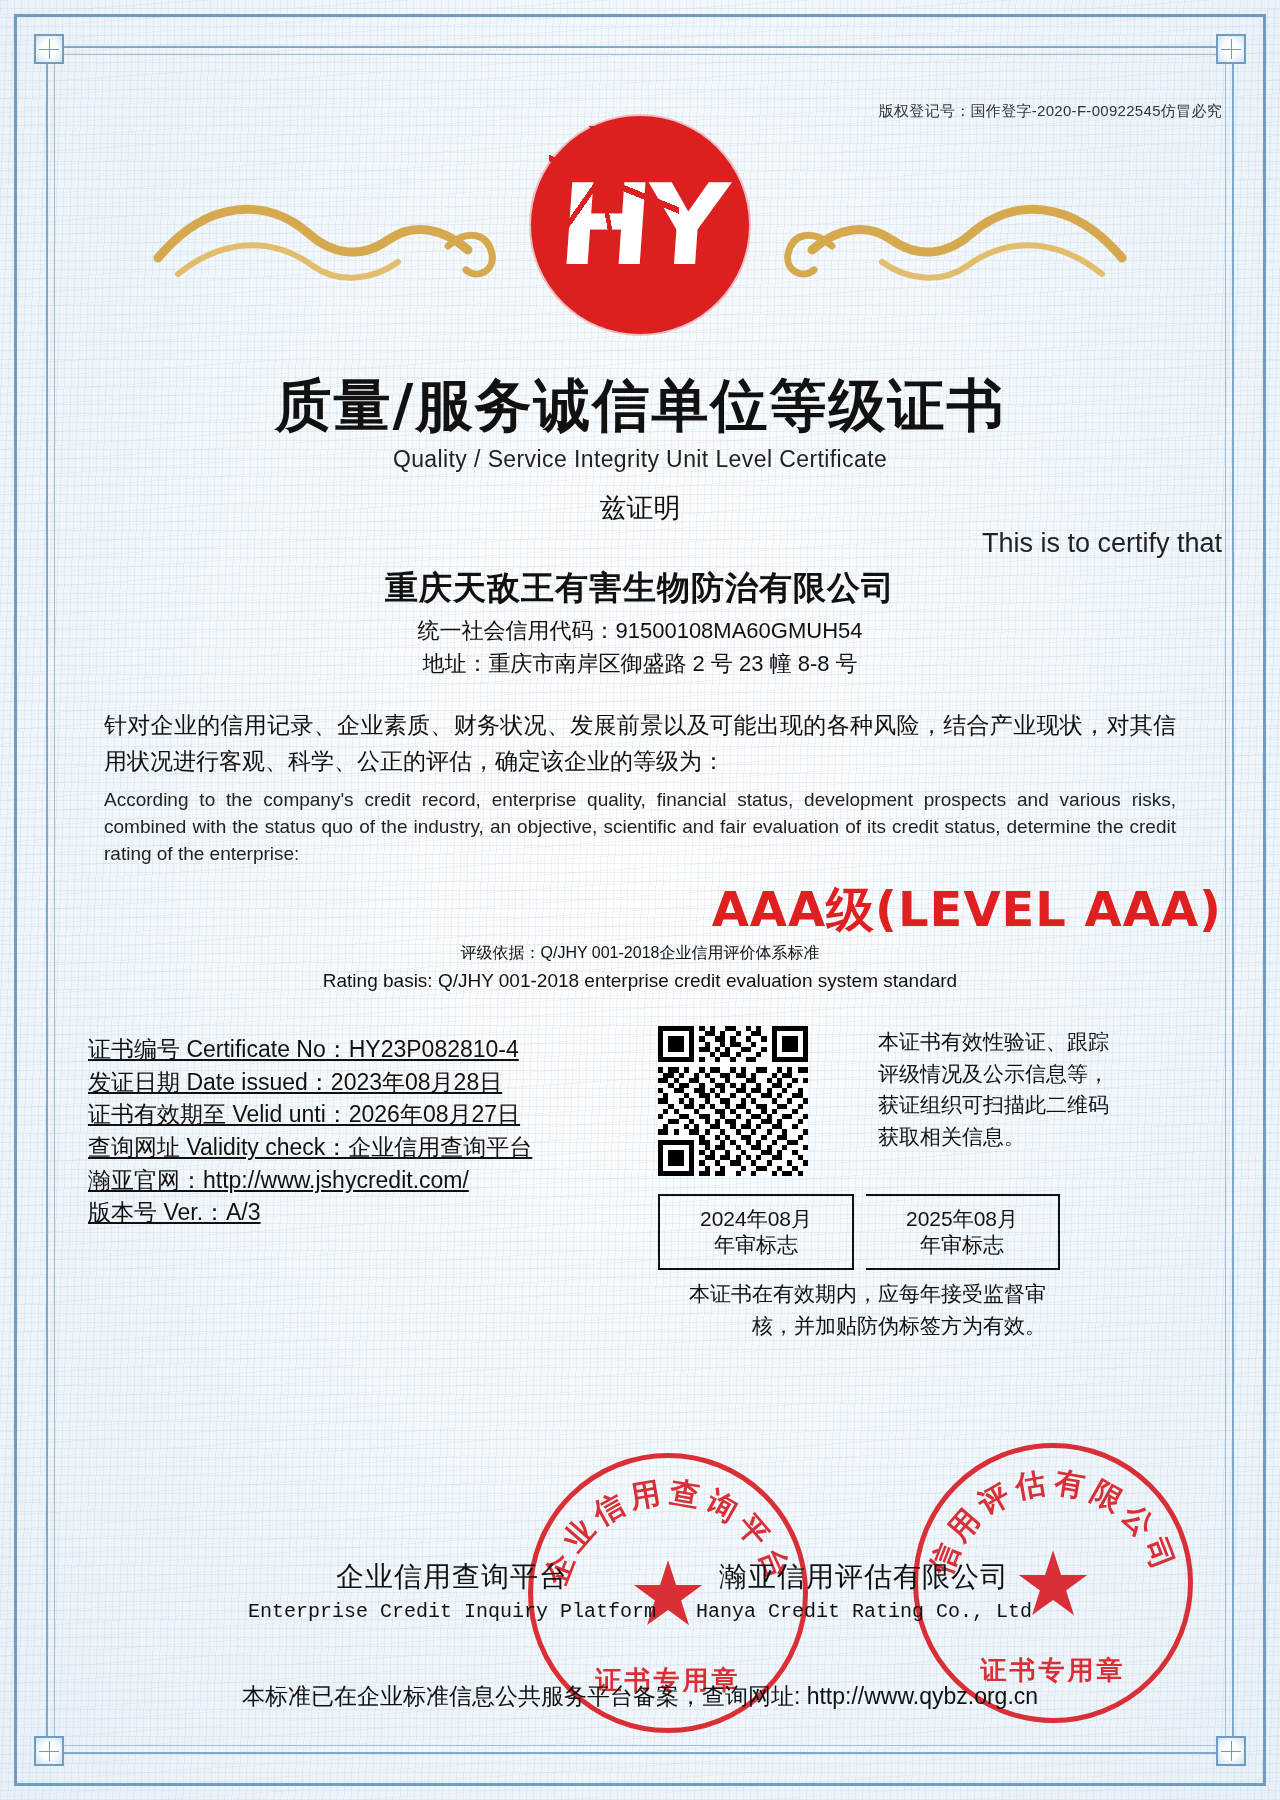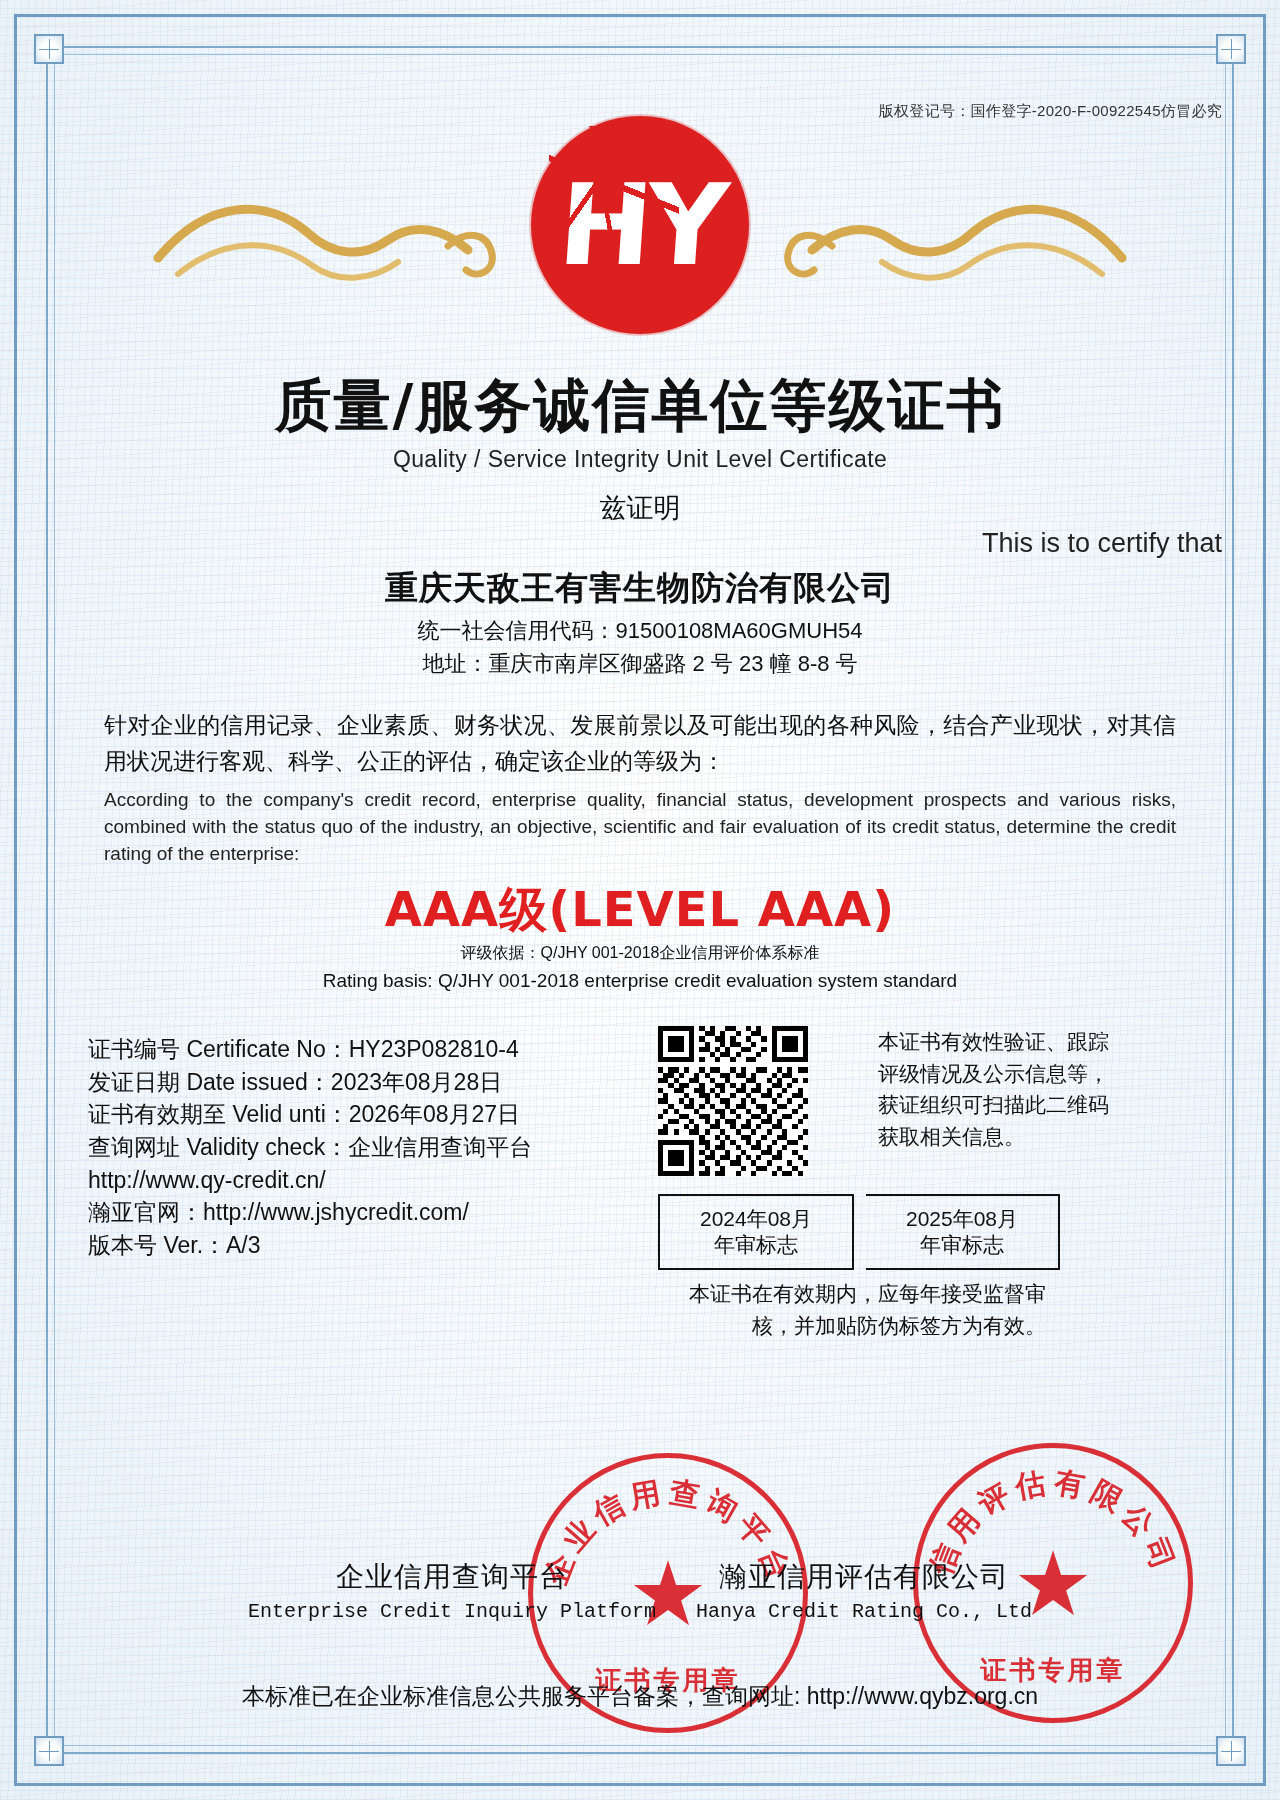--- a/index.html
+++ b/index.html
@@ -145,37 +145,37 @@
   .body-cn{
     font-size:23px;color:#111;line-height:1.55;text-align:justify;
     text-indent:0;
   }
   .body-en{
     margin-top:8px;
     font-size:19px;color:#222;line-height:1.42;text-align:justify;
   }
 
   .level{
-    position:absolute;top:820px;left:0;right:0;text-align:center;
+    position:absolute;top:820px;left:0;right:0;text-align:right;
     color:#e02020;font-size:48px;font-weight:700;letter-spacing:1px;
     font-family:"DejaVu Sans","Liberation Sans",sans-serif;
   }
   .rating-cn{
     position:absolute;top:885px;left:0;right:0;text-align:center;
     font-size:16px;color:#111;
   }
   .rating-en{
     position:absolute;top:912px;left:0;right:0;text-align:center;
     font-size:19px;color:#111;
   }
 
   
   .details{
     position:absolute;top:975px;left:30px;width:600px;
-    font-size:23px;color:#111;line-height:1.42;
+    font-size:23px;color:#111;line-height:1.42;text-decoration:underline;
   }
   .details .row{white-space:nowrap;}
 
   .qr-area{
     position:absolute;top:968px;left:600px;right:0;
   }
   .qr{
     position:absolute;left:0;top:0;width:150px;height:150px;
     background:#fff;
   }
@@ -287,21 +287,20 @@
 
     <div class="level">AAA级(LEVEL AAA)</div>
     <div class="rating-cn">评级依据：Q/JHY 001-2018企业信用评价体系标准</div>
     <div class="rating-en">Rating basis: Q/JHY 001-2018 enterprise credit evaluation system standard</div>
 
     <div class="details">
       <div class="row">证书编号 Certificate No：HY23P082810-4</div>
       <div class="row">发证日期 Date issued：2023年08月28日</div>
       <div class="row">证书有效期至 Velid unti：2026年08月27日</div>
       <div class="row">查询网址 Validity check：企业信用查询平台</div>
-      <div class="row">http://www.qy-credit.cn/</div>
       <div class="row">瀚亚官网：http://www.jshycredit.com/</div>
       <div class="row">版本号 Ver.：A/3</div>
     </div>
 
     <div class="qr-area">
       <div class="qr">
         <svg width="150" height="150" viewBox="0 0 29 29" shape-rendering="crispEdges">
           <rect width="29" height="29" fill="#ffffff"></rect>
           <g fill="#000000">
             <rect x="0" y="0" width="7" height="1"></rect>

